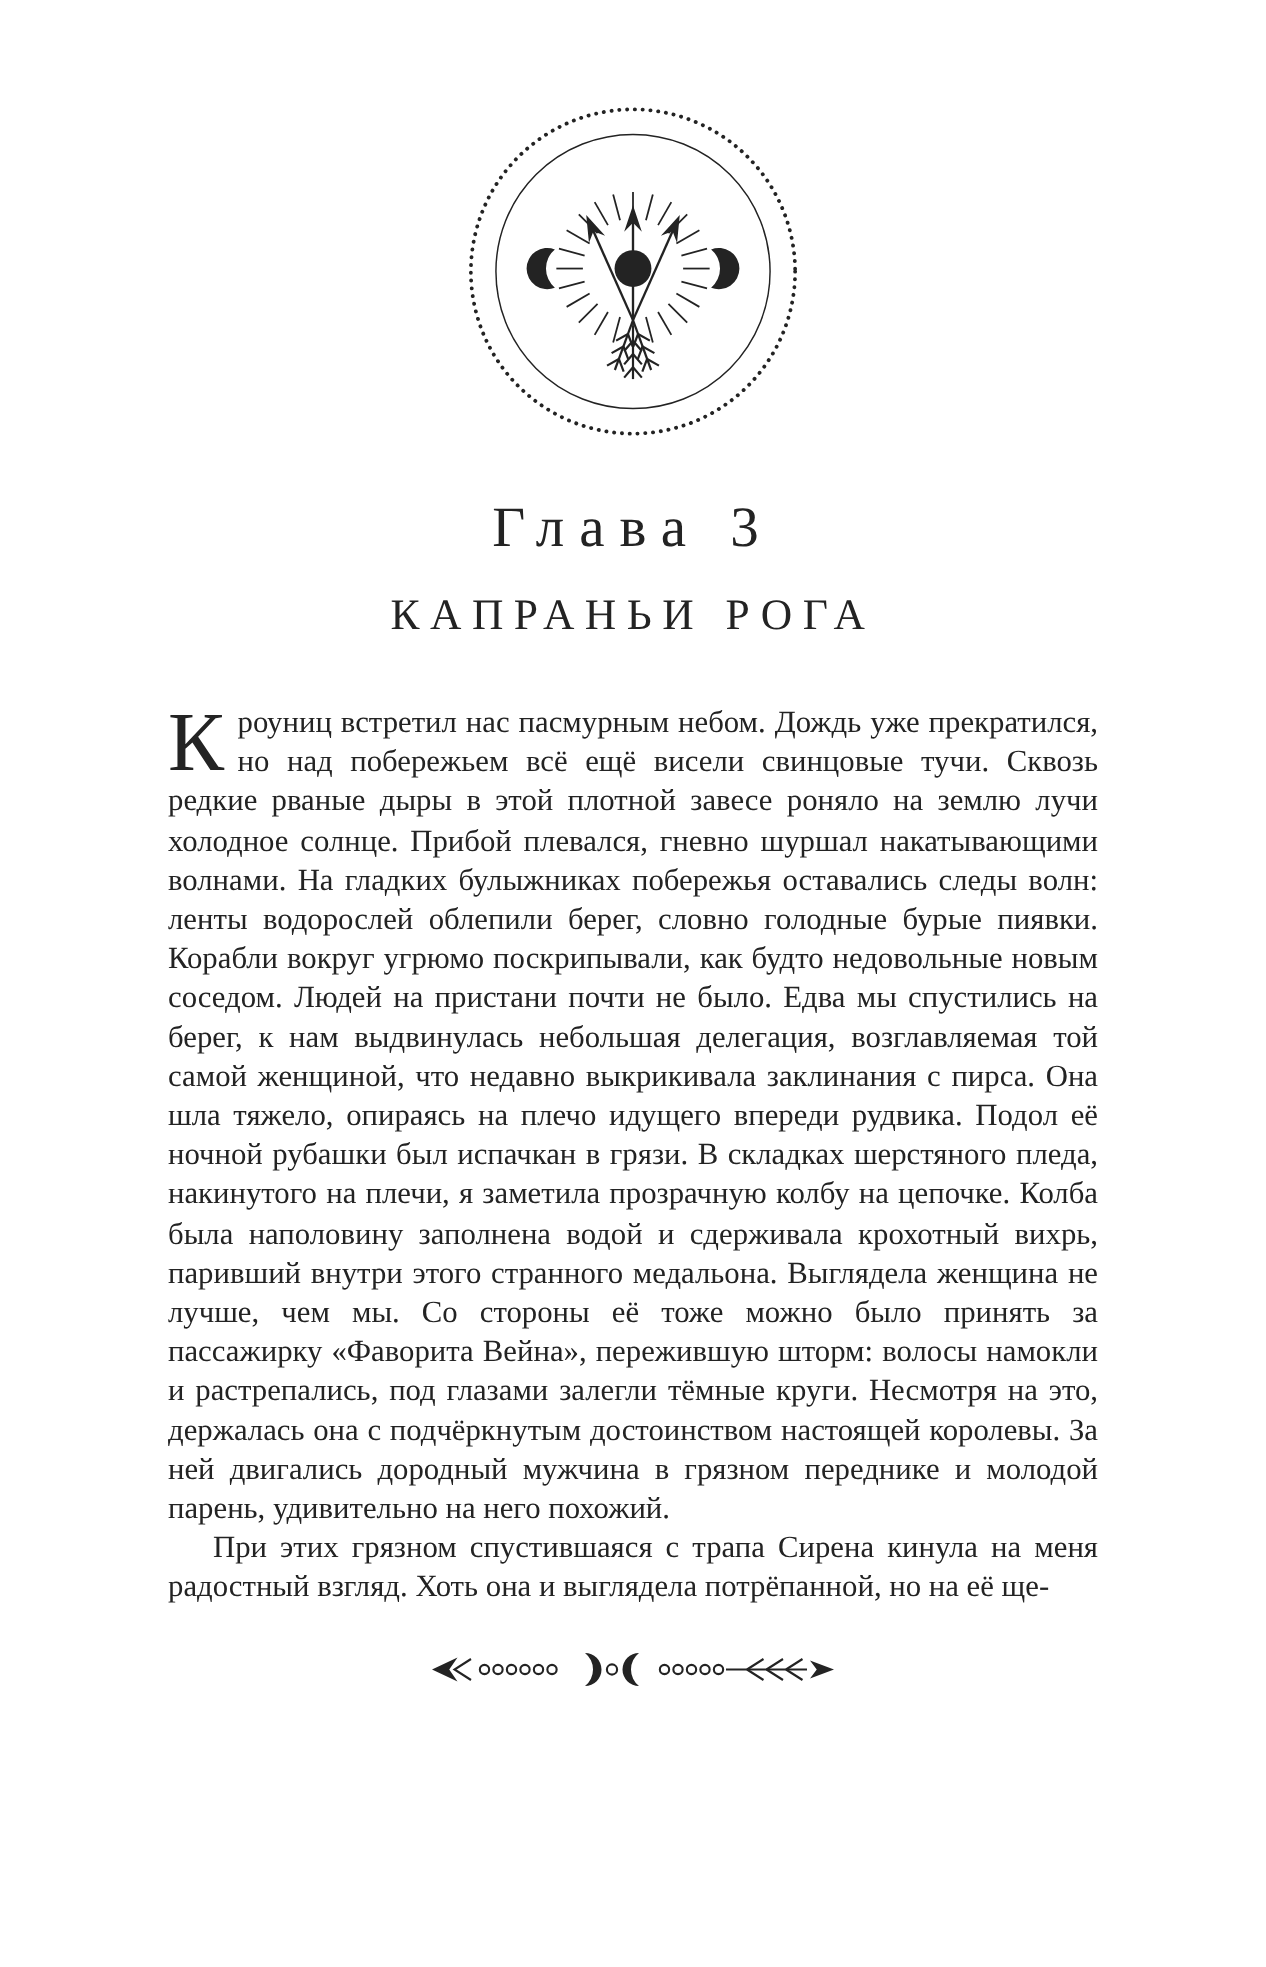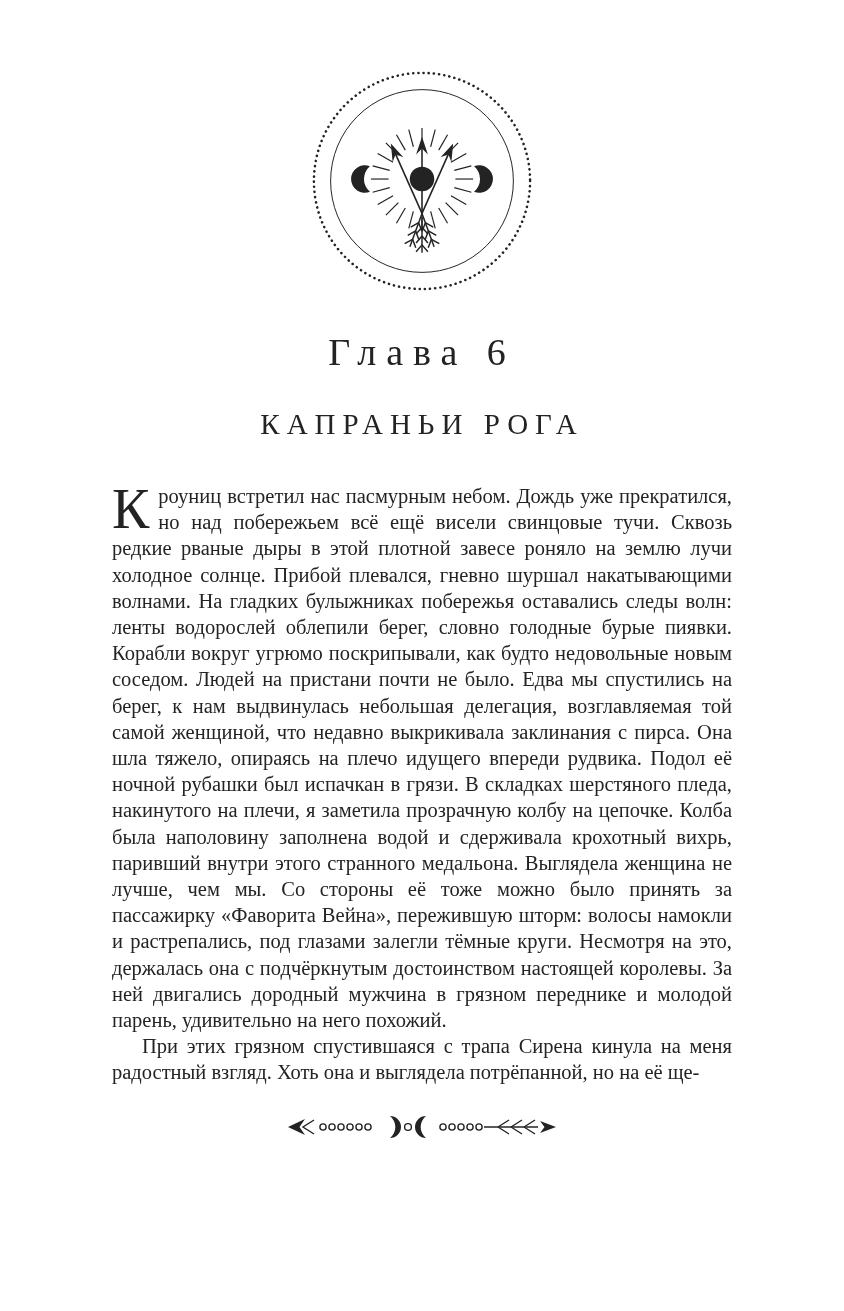--- a/index.html
+++ b/index.html
@@ -23,21 +23,21 @@
   }
   .chapter-label {
     margin: 36px 0 0;
     text-align: center;
     font-size: 38px;
     font-weight: 400;
     letter-spacing: 10px;
     font-family: "Liberation Serif", "DejaVu Serif", serif;
   }
   .chapter-title {
-    margin: 34px 0 0;
+    margin: 20px 0 0;
     text-align: center;
     font-size: 29px;
     font-weight: 400;
     letter-spacing: 7px;
     font-family: "Liberation Serif", "DejaVu Serif", serif;
   }
   .text-block {
     width: 620px;
     margin: 42px auto 0;
     font-size: 20.5px;
@@ -116,21 +116,21 @@
       <use href="#uparrow" transform="translate(115 148) rotate(24)"></use>
       <circle cx="115" cy="113" r="12.5" fill="#232323"></circle>
       <path d="M62,100 a14,14 0 1,0 0,26 a17,17 0 0,1 0,-26 z" fill="#232323"></path>
       <path d="M168,100 a14,14 0 1,1 0,26 a17,17 0 0,0 0,-26 z" fill="#232323"></path>
       <use href="#feather" transform="translate(115 152)"></use>
       <use href="#feather" transform="translate(115 148) rotate(-20)"></use>
       <use href="#feather" transform="translate(115 148) rotate(20)"></use>
     </svg>
   </div>
 
-  <h1 class="chapter-label">Глава 6</h1>
+  <h1 class="chapter-label">Глава 3</h1>
   <h2 class="chapter-title">КАПРАНЬИ РОГА</h2>
 
   <div class="text-block">
     <p><span class="dropcap">К</span><span>роуниц встретил нас пасмурным небом. Дождь уже прекратился, но над побережьем всё ещё висели свинцовые тучи. Сквозь редкие рваные дыры в этой плотной завесе роняло на землю лучи холодное солнце. Прибой плевался, гневно шуршал накатывающими волнами. На гладких булыжниках побережья оставались следы волн: ленты водорослей облепили берег, словно голодные бурые пиявки. Корабли вокруг угрюмо поскрипывали, как будто недовольные новым соседом. Людей на пристани почти не было. Едва мы спустились на берег, к нам выдвинулась небольшая делегация, возглавляемая той самой женщиной, что недавно выкрикивала заклинания с пирса. Она шла тяжело, опираясь на плечо идущего впереди рудвика. Подол её ночной рубашки был испачкан в грязи. В складках шерстяного пледа, накинутого на плечи, я заметила прозрачную колбу на цепочке. Колба была наполовину заполнена водой и сдерживала крохотный вихрь, паривший внутри этого странного медальона. Выглядела женщина не лучше, чем мы. Со стороны её тоже можно было принять за пассажирку «Фаворита Вейна», пережившую шторм: волосы намокли и растрепались, под глазами залегли тёмные круги. Несмотря на это, держалась она с подчёркнутым достоинством настоящей королевы. За ней двигались дородный мужчина в грязном переднике и молодой парень, удивительно на него похожий.</span></p>
     <p class="indent">При этих грязном спустившаяся с трапа Сирена кинула на меня радостный взгляд. Хоть она и выглядела потрёпанной, но на её ще-</p>
   </div>
 
   <div class="divider">
     <svg viewBox="0 0 272 34" width="272" height="34">
       <g stroke="#232323" stroke-width="1.4" fill="none">

